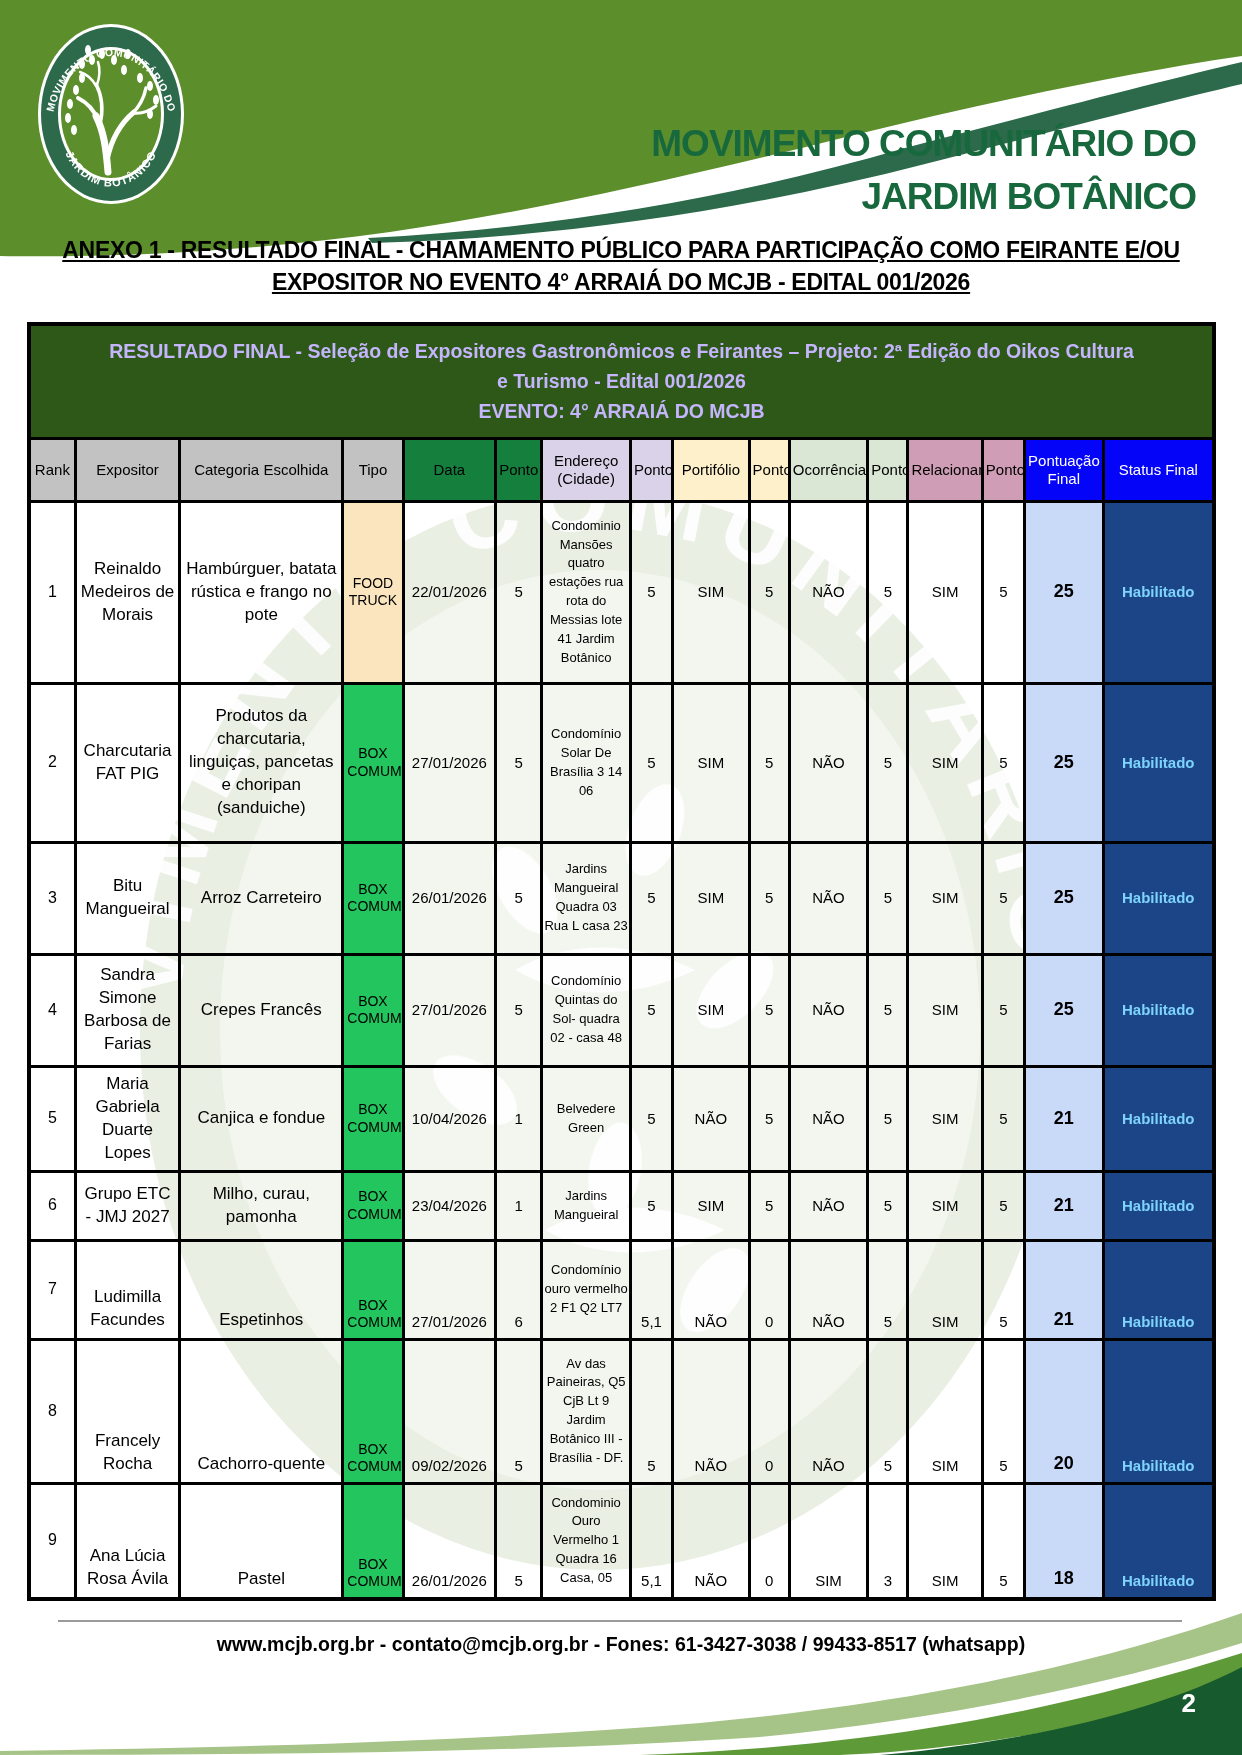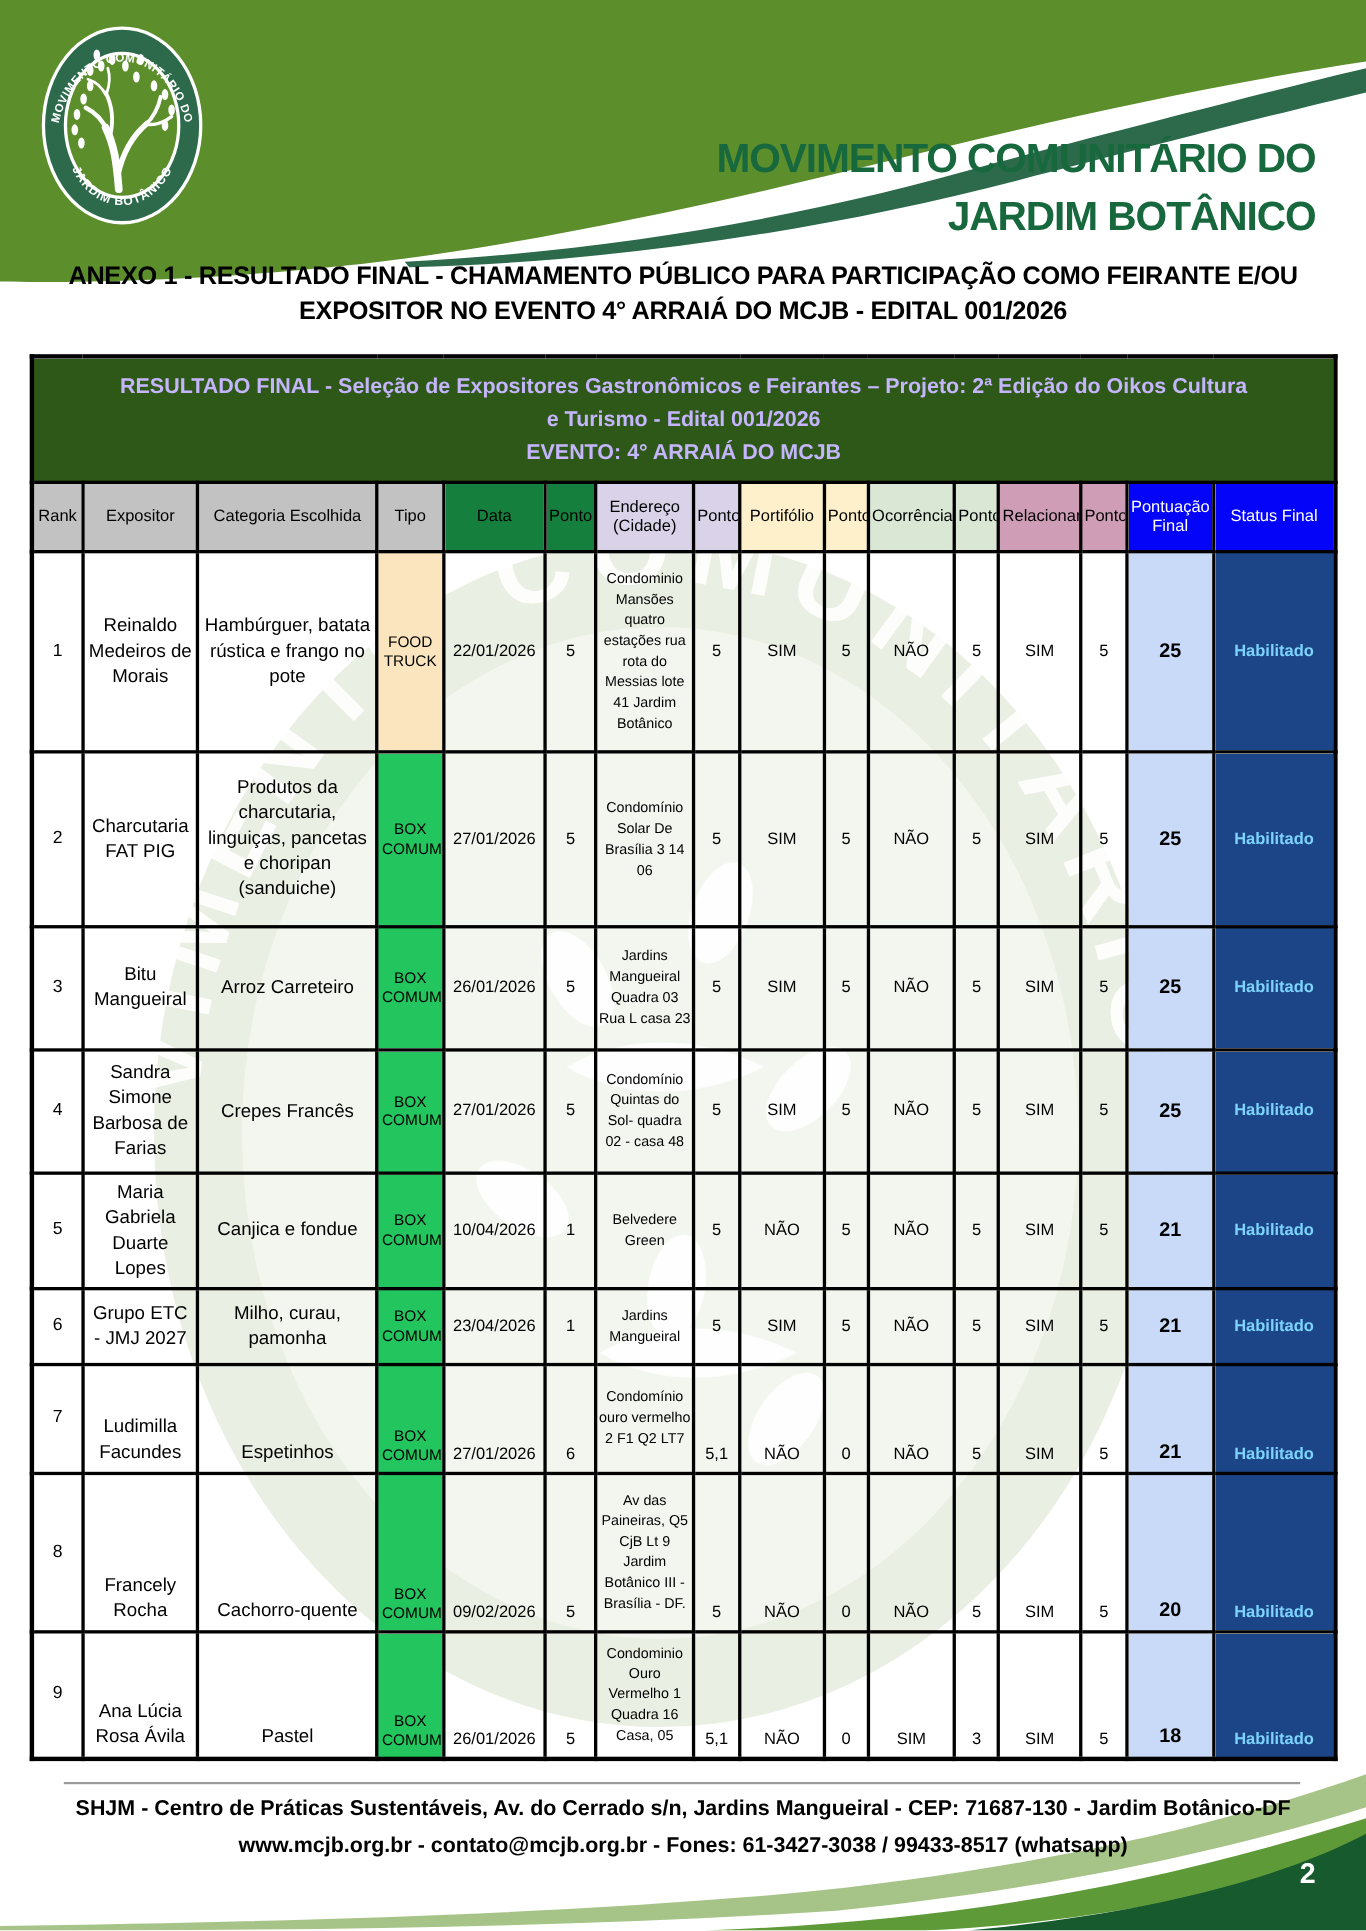--- a/index.html
+++ b/index.html
@@ -4,21 +4,21 @@
 <style>
   html,body{margin:0;padding:0;background:#fff;}
   .page{position:relative;width:1242px;height:1755px;background:#fff;overflow:hidden;
         font-family:"Liberation Sans",sans-serif;color:#000;}
   
   .hdr-svg{position:absolute;left:0;top:0;z-index:2;}
   .logo-svg{position:absolute;left:36px;top:20px;z-index:3;}
   .org-title{position:absolute;top:118px;right:46px;z-index:3;text-align:right;
              color:#17693d;font-size:37px;font-weight:bold;line-height:1.42;letter-spacing:-1px;}
   .anexo{position:absolute;top:234px;left:0;width:100%;z-index:3;text-align:center;
-         font-size:23px;font-weight:bold;line-height:1.4;letter-spacing:-0.3px;}
+         font-size:23px;font-weight:bold;line-height:1.4;letter-spacing:-0.3px;text-decoration:underline;}
   
   .watermark{position:absolute;left:95px;top:470px;z-index:0;}
   
   .tablewrap{position:absolute;left:27px;top:322px;z-index:1;}
   table{border-collapse:collapse;table-layout:fixed;width:1189px;border:4px solid #000;}
   th,td{border:3px solid #000;overflow:hidden;}
   .title-cell{background:#2d5817;color:#c4b5fd;font-size:19.5px;font-weight:bold;
               text-align:center;padding:10px 4px;line-height:1.55;}
   tr.cols th{height:56px;padding:2px;text-align:center;vertical-align:middle;
              font-weight:normal;font-size:15px;line-height:1.15;}
@@ -357,21 +357,20 @@
           <td class="pn">5</td>
           <td class="pont">18</td>
           <td class="status">Habilitado</td>
         </tr>
       </tbody>
     </table>
   </div>
 
   <div class="foot-rule"></div>
   <div class="foot-text">
-    <div>SHJM - Centro de Práticas Sustentáveis, Av. do Cerrado s/n, Jardins Mangueiral - CEP: 71687-130 - Jardim Botânico-DF</div>
     <div>www.mcjb.org.br - contato@mcjb.org.br - Fones: 61-3427-3038 / 99433-8517 (whatsapp)</div>
   </div>
 
   <svg class="bottom-svg" width="1242" height="200" viewBox="0 0 1242 200">
     <path fill="#a6c487" d="M0,196 C260,192 480,186 700,168 C920,148 1100,108 1242,58 L1242,88 C1100,132 940,164 760,182 C520,198 260,200 0,200 Z"></path>
     <path fill="#5f9a38" d="M640,200 C860,192 1040,162 1242,98 L1242,132 C1080,178 940,196 840,200 Z"></path>
     <path fill="#165a2e" d="M880,200 C1050,184 1165,152 1242,112 L1242,200 Z"></path>
   </svg>
   <div class="page-num">2</div>
 

